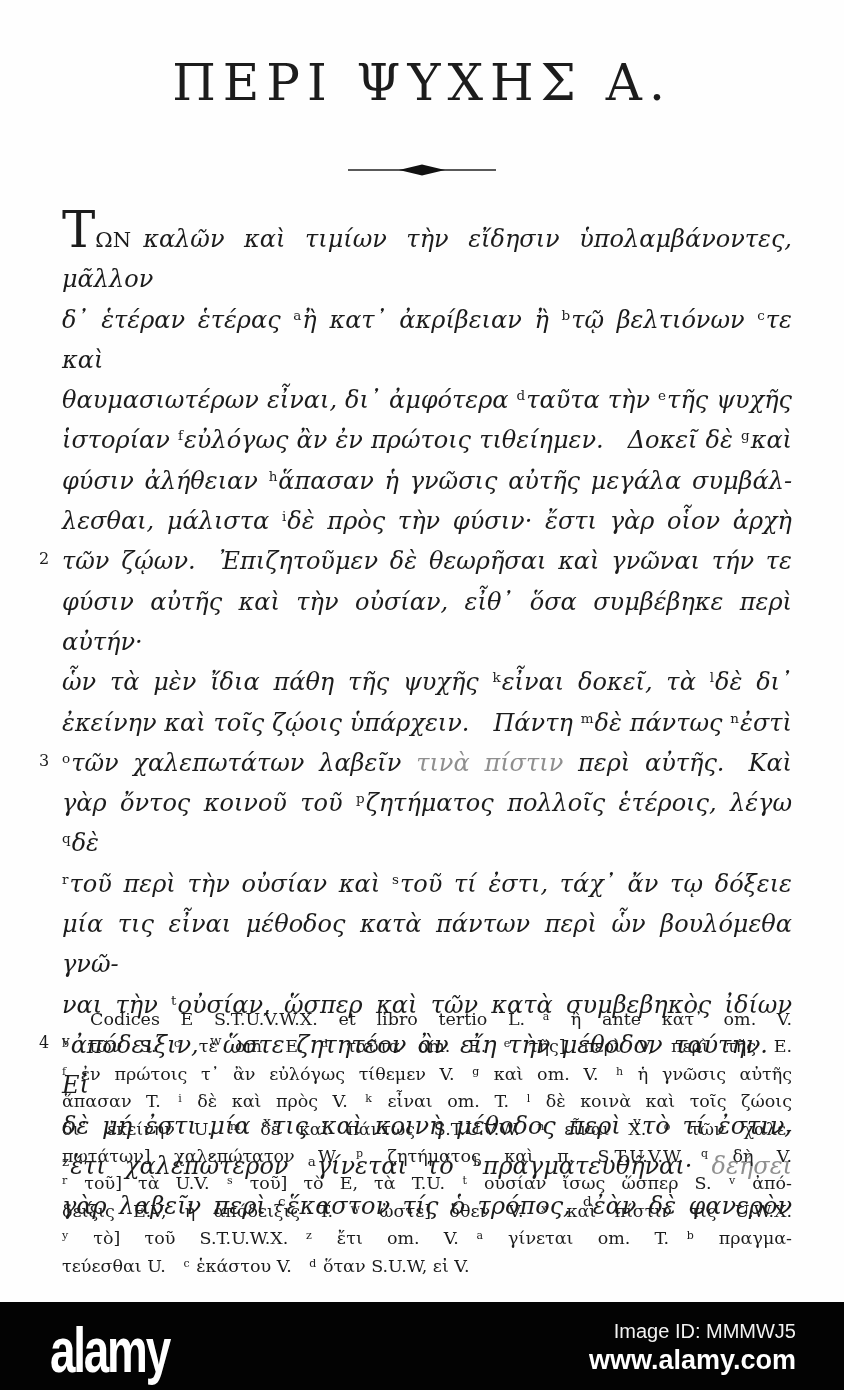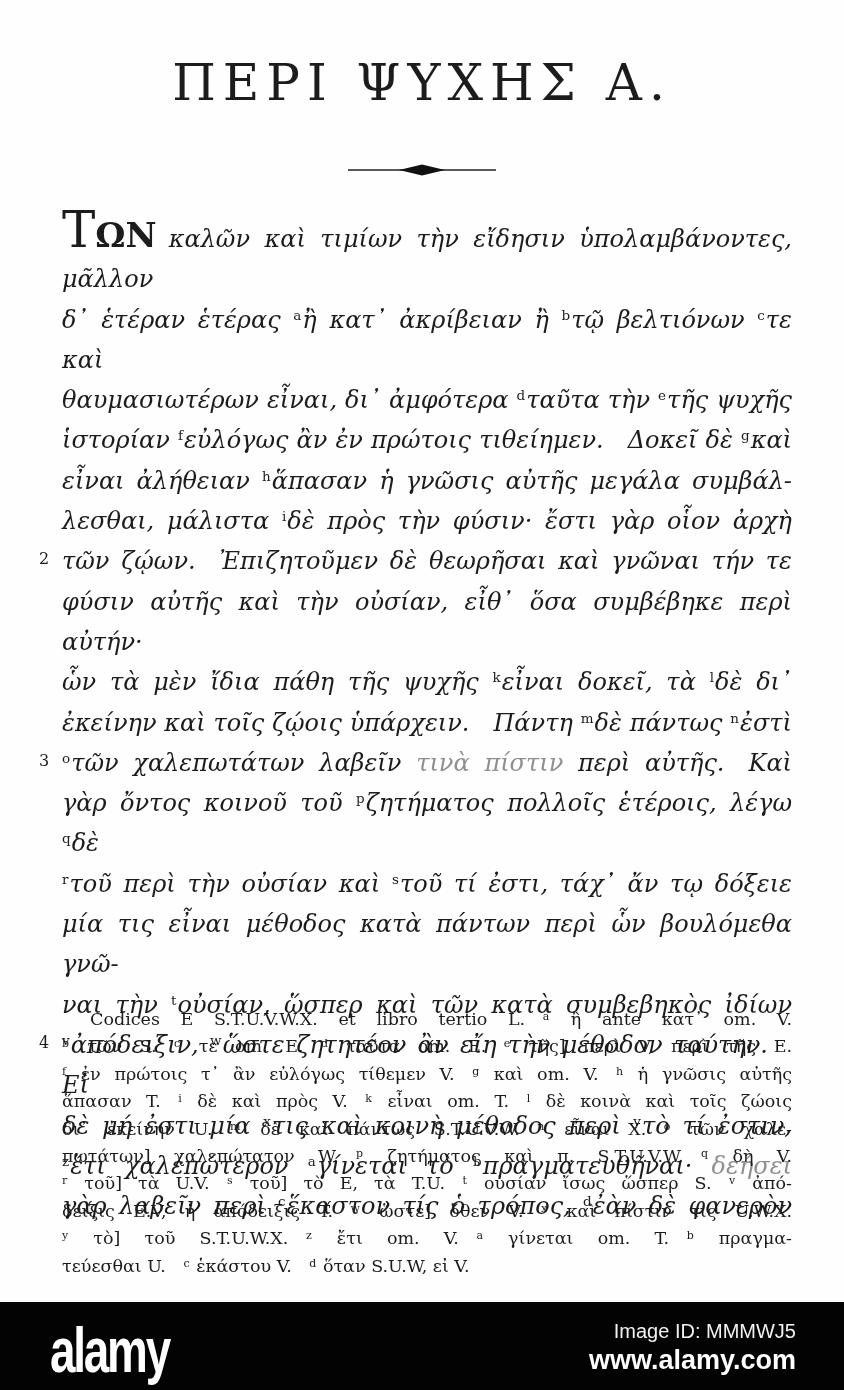--- a/index.html
+++ b/index.html
@@ -33,21 +33,21 @@
     text-align: justify; text-align-last: justify;
   }
   .aline.indent { text-indent: 28px; }
   .aline.last, .bline.last-left { text-align-last: left; }
   .sup {
     font-style: normal; font-size: 13.5px; vertical-align: 8px;
     line-height: 0; padding-right: 1px;
   }
   .aline .sup { font-size: 11px; vertical-align: 5px; }
   .initial { font-style: normal; font-size: 50px; line-height: 0; }
-  .caps { font-style: normal; font-size: 34px; line-height: 0; font-weight: bold; }
+  .caps { font-style: normal; font-size: 21px; line-height: 0; }
   .faded { color: var(--faded-ink, #8f8f8f); }
   .mnum {
     position: absolute; left: -23px; top: 10px;
     font-size: 16px; font-style: normal; line-height: 1;
   }
   .footer {
     position: absolute; left: 0; top: 1302px; width: 844px; height: 88px;
     background: var(--footer-bg, #000);
     color: var(--footer-text, #fff);
     font-family: "Liberation Sans", sans-serif;
@@ -74,21 +74,21 @@
       <line x1="1" y1="8" x2="149" y2="8" stroke="#222" stroke-width="1.6"></line>
       <polygon points="52,8 75,2.5 98,8 75,13.5" fill="#111"></polygon>
     </svg>
   </div>
 
   <div class="body-text" id="body-lines">
       <div class="bline"><span class="initial">Τ</span><span class="caps">ΩΝ</span><span> καλῶν καὶ τιμίων τὴν εἴδησιν ὑπολαμβάνοντες, μᾶλλον</span></div>
       <div class="bline"><span>δ᾽ ἑτέραν ἑτέρας </span><span class="sup">a</span><span>ἢ κατ᾽ ἀκρίβειαν ἢ </span><span class="sup">b</span><span>τῷ βελτιόνων </span><span class="sup">c</span><span>τε καὶ</span></div>
       <div class="bline"><span>θαυμασιωτέρων εἶναι, δι᾽ ἀμφότερα </span><span class="sup">d</span><span>ταῦτα τὴν </span><span class="sup">e</span><span>τῆς ψυχῆς</span></div>
       <div class="bline"><span>ἱστορίαν </span><span class="sup">f</span><span>εὐλόγως ἂν ἐν πρώτοις τιθείημεν. Δοκεῖ δὲ </span><span class="sup">g</span><span>καὶ</span></div>
-      <div class="bline"><span>εἶναι ἀλήθειαν </span><span class="sup">h</span><span>ἅπασαν ἡ γνῶσις αὐτῆς μεγάλα συμβάλ-</span></div>
+      <div class="bline"><span>φύσιν ἀλήθειαν </span><span class="sup">h</span><span>ἅπασαν ἡ γνῶσις αὐτῆς μεγάλα συμβάλ-</span></div>
       <div class="bline"><span>λεσθαι, μάλιστα </span><span class="sup">i</span><span>δὲ πρὸς τὴν φύσιν· ἔστι γὰρ οἷον ἀρχὴ</span></div>
       <div class="bline"><span class="mnum">2</span><span>τῶν ζῴων. Ἐπιζητοῦμεν δὲ θεωρῆσαι καὶ γνῶναι τήν τε</span></div>
       <div class="bline"><span>φύσιν αὐτῆς καὶ τὴν οὐσίαν, εἶθ᾽ ὅσα συμβέβηκε περὶ αὐτήν·</span></div>
       <div class="bline"><span>ὧν τὰ μὲν ἴδια πάθη τῆς ψυχῆς </span><span class="sup">k</span><span>εἶναι δοκεῖ, τὰ </span><span class="sup">l</span><span>δὲ δι᾽</span></div>
       <div class="bline"><span>ἐκείνην καὶ τοῖς ζῴοις ὑπάρχειν. Πάντη </span><span class="sup">m</span><span>δὲ πάντως </span><span class="sup">n</span><span>ἐστὶ</span></div>
       <div class="bline"><span class="mnum">3</span><span class="sup">o</span><span>τῶν χαλεπωτάτων λαβεῖν </span><span class="faded">τινὰ πίστιν</span><span> περὶ αὐτῆς. Καὶ</span></div>
       <div class="bline"><span>γὰρ ὄντος κοινοῦ τοῦ </span><span class="sup">p</span><span>ζητήματος πολλοῖς ἑτέροις, λέγω </span><span class="sup">q</span><span>δὲ</span></div>
       <div class="bline"><span class="sup">r</span><span>τοῦ περὶ τὴν οὐσίαν καὶ </span><span class="sup">s</span><span>τοῦ τί ἐστι, τάχ᾽ ἄν τῳ δόξειε</span></div>
       <div class="bline"><span>μία τις εἶναι μέθοδος κατὰ πάντων περὶ ὧν βουλόμεθα γνῶ-</span></div>
       <div class="bline"><span>ναι τὴν </span><span class="sup">t</span><span>οὐσίαν, ὥσπερ καὶ τῶν κατὰ συμβεβηκὸς ἰδίων</span></div>

